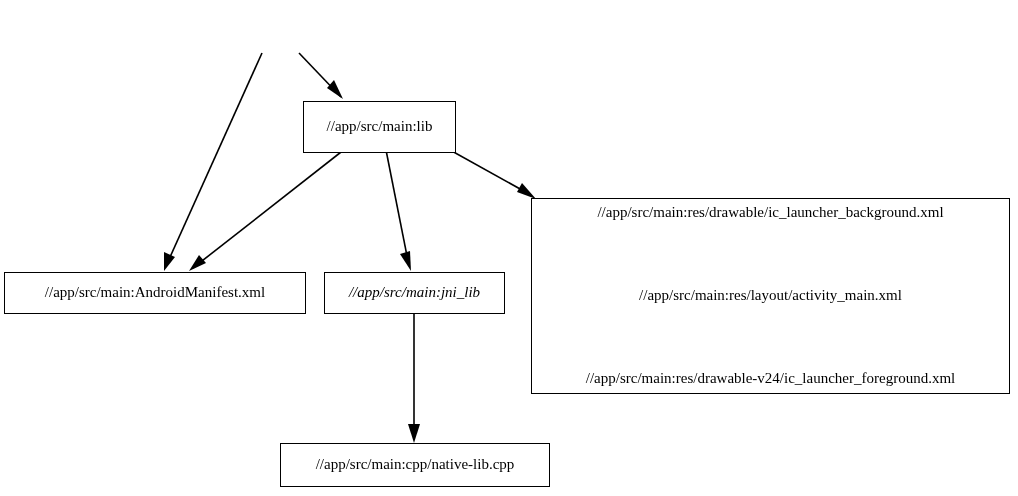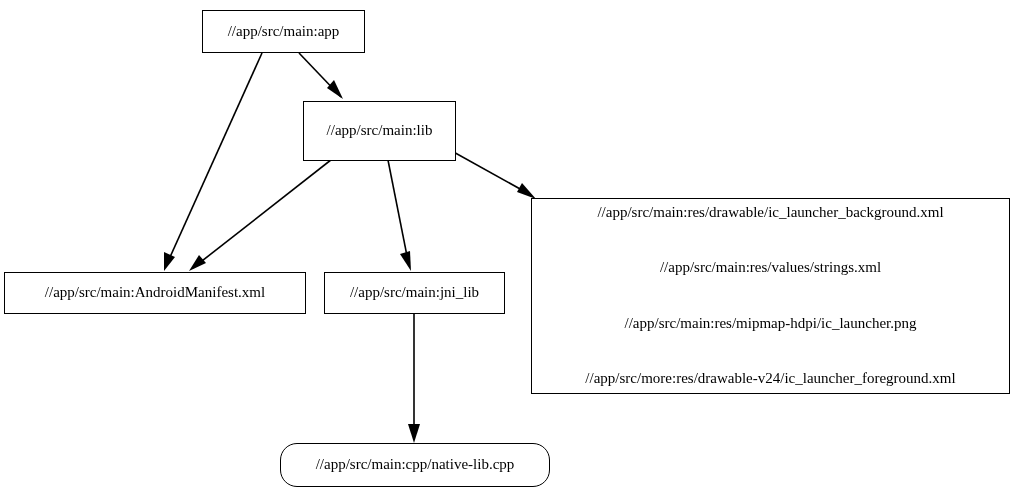--- a/index.html
+++ b/index.html
@@ -82,40 +82,36 @@
     <g>
       <path d="M 441,145 L 531,195" stroke="#000000" stroke-width="1.6" fill="none"></path>
       <path d="M 536,199 L 517,192 L 522,183 Z" fill="#000000"></path>
     </g>
     <g>
       <path d="M 414,314 L 414,437" stroke="#000000" stroke-width="1.6" fill="none"></path>
       <path d="M 414,443 L 408,424 L 420,424 Z" fill="#000000"></path>
     </g>
   </svg>
 
-  <div class="node" style="left:202px; top:10px; width:163px; height:43px;">
-    <span class="node-label">//app/src/main:app</span>
-  </div>
 
-  <div class="node" style="left:303px; top:101px; width:153px; height:60px;">
+  <div class="node" style="left:303px; top:101px; width:153px; height:52px;">
     <span class="node-label">//app/src/main:lib</span>
   </div>
 
   <div class="node" style="left:4px; top:272px; width:302px; height:42px;align-items:center;">
     <span class="node-label">//app/src/main:AndroidManifest.xml</span>
   </div>
 
-  <div class="node" style="left:324px; top:272px; width:181px; height:42px;">
+  <div class="node" style="left:324px; top:272px; width:181px; height:42px;font-style:italic;">
     <span class="node-label">//app/src/main:jni_lib</span>
   </div>
 
   <div class="node node-multiline" style="left:531px; top:198px; width:479px; height:196px; flex-direction:column; justify-content:space-between;">
     <span class="node-line">//app/src/main:res/drawable/ic_launcher_background.xml</span>
-    <span class="node-line">//app/src/main:res/values/strings.xml</span>
-    <span class="node-line">//app/src/main:res/mipmap-hdpi/ic_launcher.png</span>
-    <span class="node-line">//app/src/more:res/drawable-v24/ic_launcher_foreground.xml</span>
+    <span class="node-line">//app/src/main:res/layout/activity_main.xml</span>
+    <span class="node-line">//app/src/main:res/drawable-v24/ic_launcher_foreground.xml</span>
   </div>
 
-  <div class="node" style="left:280px; top:443px; width:270px; height:44px;border-radius:17px;">
+  <div class="node" style="left:280px; top:443px; width:270px; height:44px;">
     <span class="node-label">//app/src/main:cpp/native-lib.cpp</span>
   </div>
 
 </div>
 
 </body></html>

